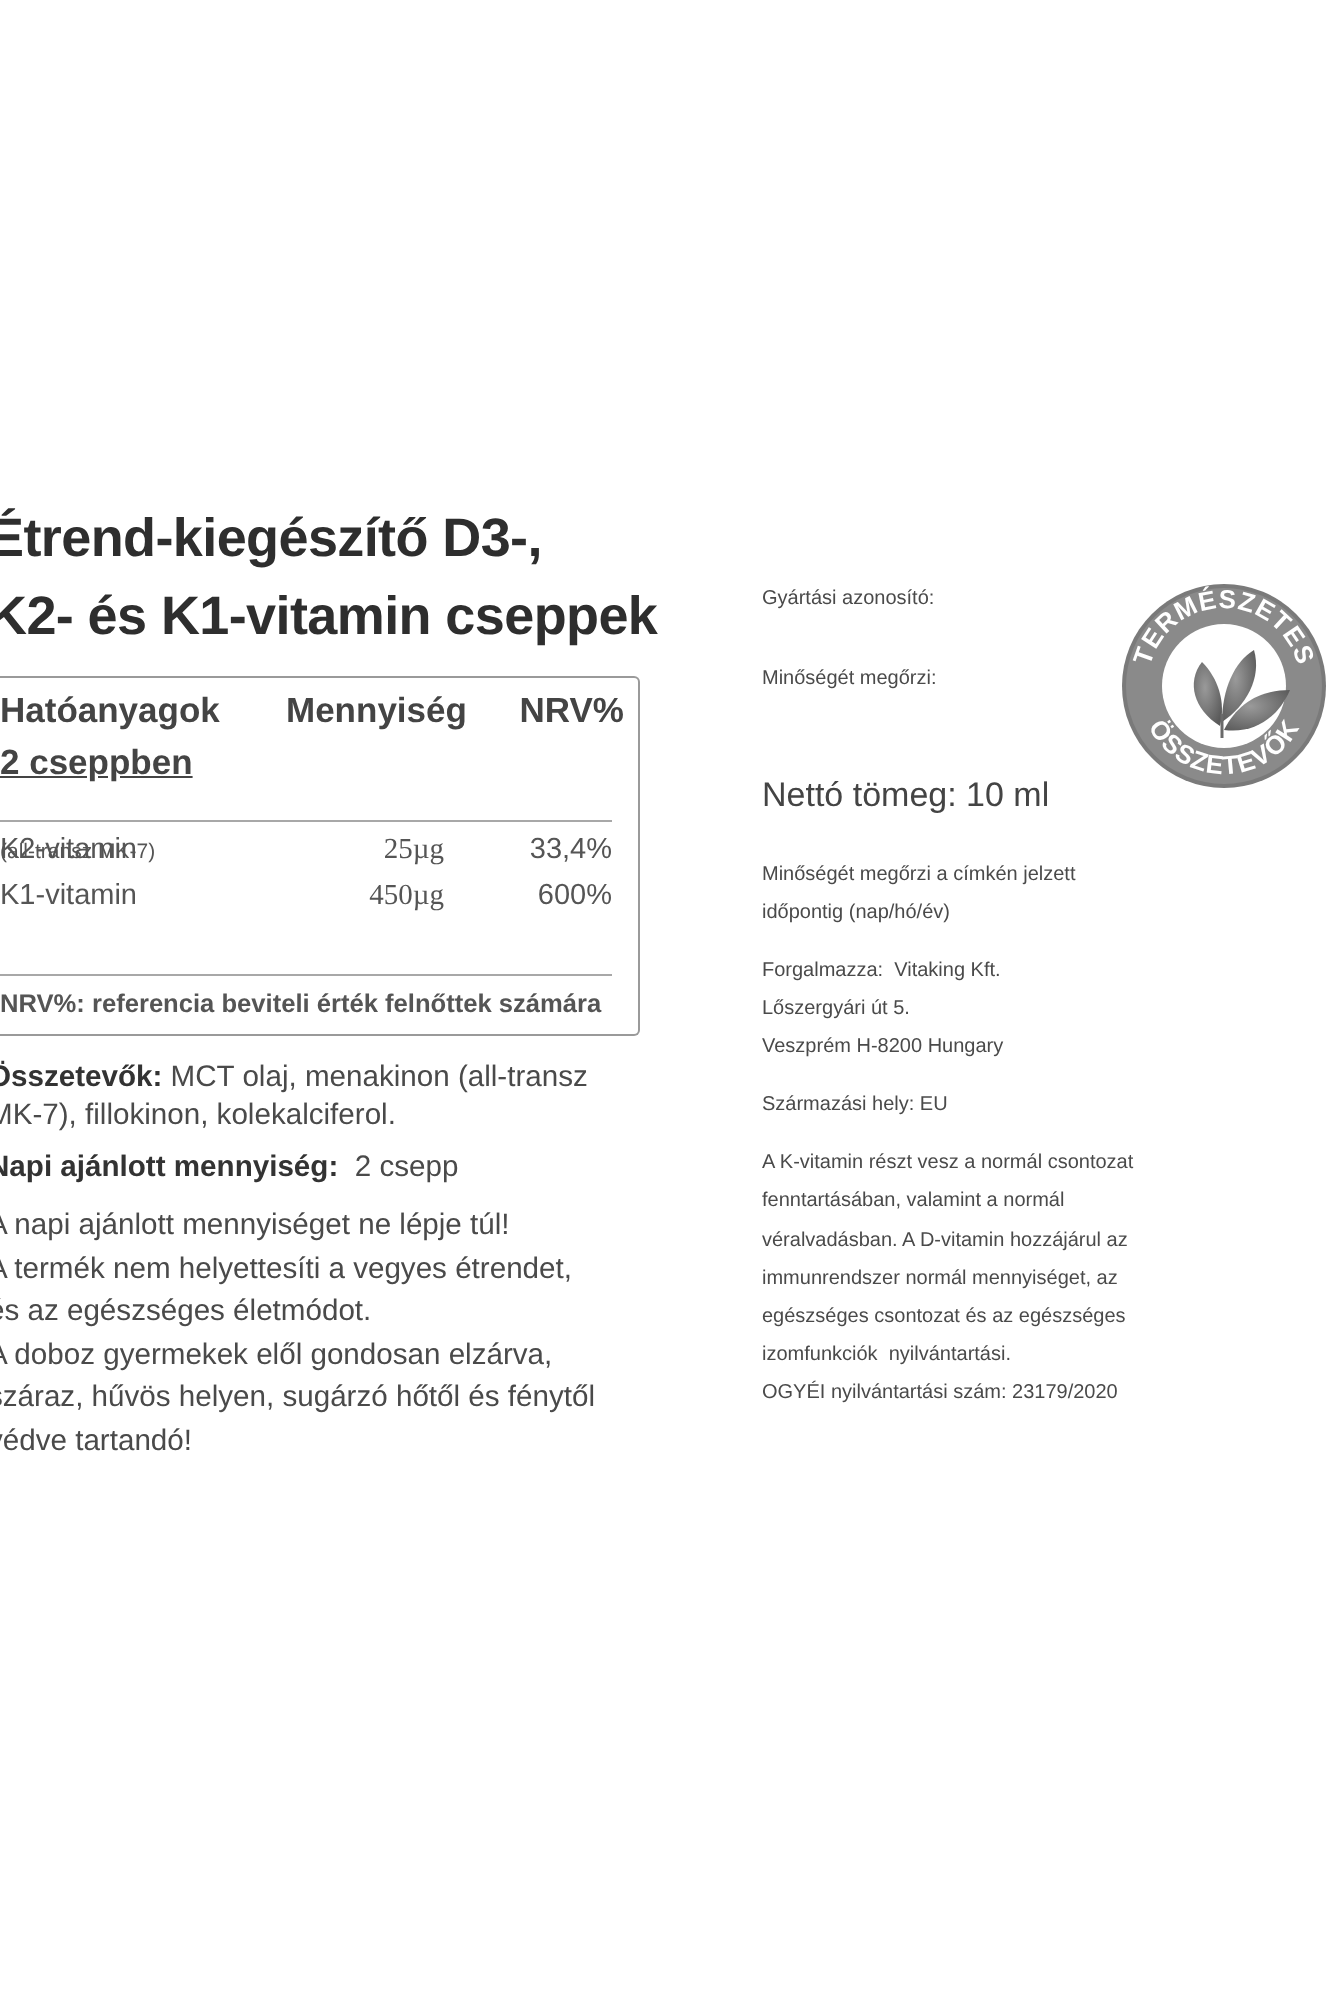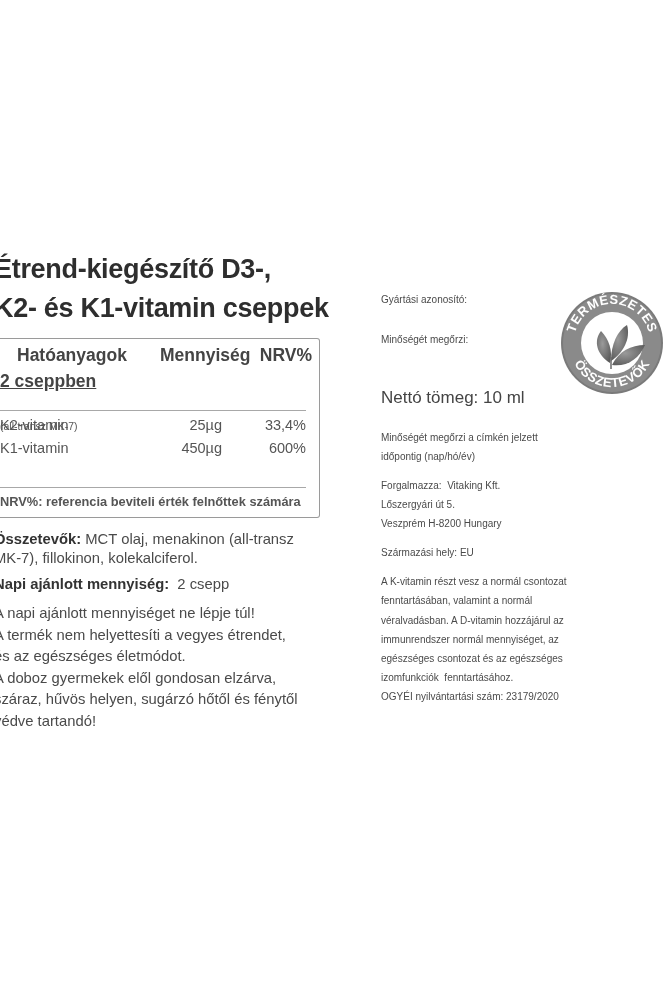--- a/index.html
+++ b/index.html
@@ -11,28 +11,28 @@
     .title {
       position: absolute; top: 250px; left: 0; width: 360px;
       font-weight: bold; font-size: 27px; line-height: 39px; color: #2e2e2e; letter-spacing: -0.3px;
       white-space: nowrap;
     }
     .table-box {
       position: absolute; top: 338px; left: -4px; width: 330px; height: 180px;
       border: 1.5px solid #9a9a9a; border-left: none; border-radius: 0 3px 3px 0; box-sizing: border-box;
     }
     .th-row { position: absolute; top: 6px; left: 10px; width: 312px; font-weight: bold; font-size: 17.5px; color: #444; }
-    .th-row span { position: absolute; top: 0; white-space: nowrap; padding-left: 17px; }
+    .th-row span { position: absolute; top: 0; white-space: nowrap; }
     .th-sub { position: absolute; top: 32px; left: 10px; font-weight: bold; font-size: 17.5px; color: #444; white-space: nowrap; text-decoration: underline; }
     .hr { position: absolute; left: 10px; width: 306px; border-top: 1.5px solid #a8a8a8; }
     .tr { position: absolute; left: 10px; width: 306px; font-size: 14.5px; color: #555; height: 20px; }
     .tr span { position: absolute; top: 0; white-space: nowrap; }
     .tr .name { left: 0; }
     .tr .name small { font-size: 10.5px; }
-    .tr .amt { right: 84px; }
+    .tr .amt { right: 84px; font-family: Liberation Serif, serif; }
     .tr .nrv { right: 0; }
     .note { position: absolute; top: 155px; left: 10px; font-size: 12.8px; color: #555; white-space: nowrap; font-weight: bold; }
     .para { position: absolute; left: 0; font-size: 14.8px; line-height: 19px; color: #4a4a4a; white-space: nowrap; }
     .para b { color: #333; }
     .right { position: absolute; left: 381px; top: 0; width: 290px; }
     .r { position: absolute; left: 0; font-size: 10px; line-height: 19px; color: #4a4a4a; white-space: nowrap; }
     .r.big { font-size: 17px; color: #444; }
     .badge { position: absolute; left: 557px; top: 285px; width: 110px; height: 115px; }
   </style>
 </head>
@@ -103,21 +103,21 @@
   </div>
 
   <div class="r" style="top:543px">Származási hely: EU</div>
 
   <div class="r" style="top:572px; line-height:19.3px">
     <div>A K-vitamin részt vesz a normál csontozat</div>
     <div>fenntartásában, valamint a normál</div>
     <div>véralvadásban. A D-vitamin hozzájárul az</div>
     <div>immunrendszer normál mennyiséget, az</div>
     <div>egészséges csontozat és az egészséges</div>
-    <div style="white-space:pre">izomfunkciók  fenntartásához.</div>
+    <div style="white-space:pre">izomfunkciók  nyilvántartási.</div>
   </div>
 
   <div class="r" style="top:687px">OGYÉI nyilvántartási szám: 23179/2020</div>
 </div>
 
 <div class="badge">
   <svg width="110" height="115" viewBox="0 0 110 115">
     <defs>
       <path id="arcTop" d="M 17 57 A 38 38 0 0 1 93 57"></path>
       <path id="arcBot" d="M 13 60 A 42 42 0 0 0 97 60"></path>

